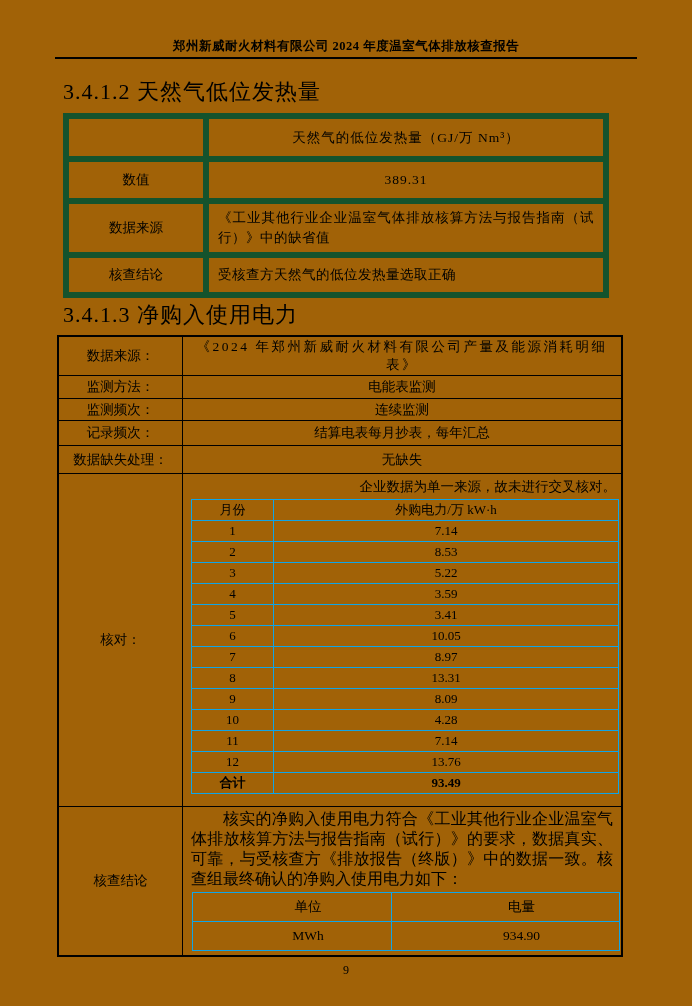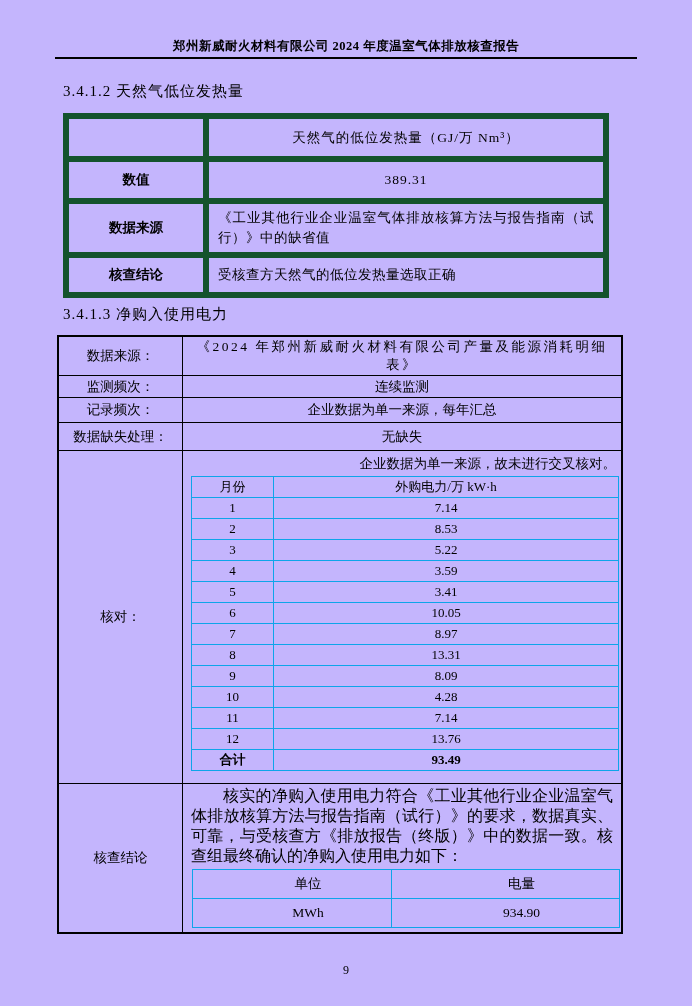--- a/index.html
+++ b/index.html
@@ -1,34 +1,34 @@
 <!DOCTYPE html>
 <html><head>
 <meta charset="utf-8">
 <style>
   html,body{margin:0;padding:0;background:#fff;}
   .page{
     width:692px;height:1006px;position:relative;overflow:hidden;
-    background:#c4b5fd;color:#000;
+    background:#a16207;color:#000;
     font-family:"Liberation Serif","DejaVu Serif",serif;
   }
   .running-header{
     margin-top:38px;text-align:center;
     font-size:12.5px;line-height:16px;font-weight:bold;letter-spacing:.5px;
   }
   .header-rule{margin:3px 55px 0 55px;border-bottom:2px solid #000;height:0;}
   .section-heading{
-    margin:21px 0 0 63px;font-size:15px;font-weight:normal;line-height:23px;
+    margin:21px 0 0 63px;font-size:22px;font-weight:normal;line-height:23px;
     letter-spacing:1px;
   }
   .section-heading.second{margin-top:5px;}
   table{border-collapse:collapse;table-layout:fixed;}
   .t1{margin:10px 0 0 63px;width:546px;border:2px solid #000;}
   .t1 td{border:6px solid #14532d;font-size:13.5px;padding:2px 9px;vertical-align:middle;}
-  .t1 .lbl{width:130px;text-align:center;padding:2px 2px;font-weight:bold;}
+  .t1 .lbl{width:130px;text-align:center;padding:2px 2px;}
   .t1 .val-center{text-align:center;letter-spacing:1px;}
   .t1 .val-left{text-align:justify;letter-spacing:.5px;line-height:20px;}
   .h33{height:33px;} .h32{height:32px;} .h44{height:44px;} .h30{height:30px;}
   .t2{margin:9px 0 0 57px;width:566px;border:2px solid #000;}
   .t2 > tbody > tr > td{border:1px solid #000;font-size:13.5px;vertical-align:middle;padding:1px 4px;}
   .t2 .lbl{width:121px;text-align:center;padding:1px 1px;}
   .t2 .val{text-align:center;}
   .t2 .spread{letter-spacing:2.5px;}
   .h20{height:20px;} .h19{height:19px;} .h22{height:22px;} .h25{height:25px;}
   .check-cell{height:329px;vertical-align:top !important;padding:3px 5px 0 7px !important;}
@@ -81,26 +81,30 @@
 
   <div class="section-heading second">3.4.1.3  净购入使用电力</div>
 
   <table class="t2">
     <tbody>
       <tr>
         <td class="lbl h20">数据来源：</td>
         <td class="val spread h20">《2024 年郑州新威耐火材料有限公司产量及能源消耗明细表》</td>
       </tr>
       <tr>
+        <td class="lbl h20">监测方法：</td>
+        <td class="val h20">电能表监测</td>
+      </tr>
+      <tr>
         <td class="lbl h19">监测频次：</td>
         <td class="val h19">连续监测</td>
       </tr>
       <tr>
         <td class="lbl h22">记录频次：</td>
-        <td class="val h22">企业数据为单一来源，每年汇总</td>
+        <td class="val h22">结算电表每月抄表，每年汇总</td>
       </tr>
       <tr>
         <td class="lbl h25">数据缺失处理：</td>
         <td class="val h25">无缺失</td>
       </tr>
       <tr>
         <td class="lbl">核对：</td>
         <td class="check-cell">
           <div class="check-note">企业数据为单一来源，故未进行交叉核对。</div>
           <table class="inner monthly">

